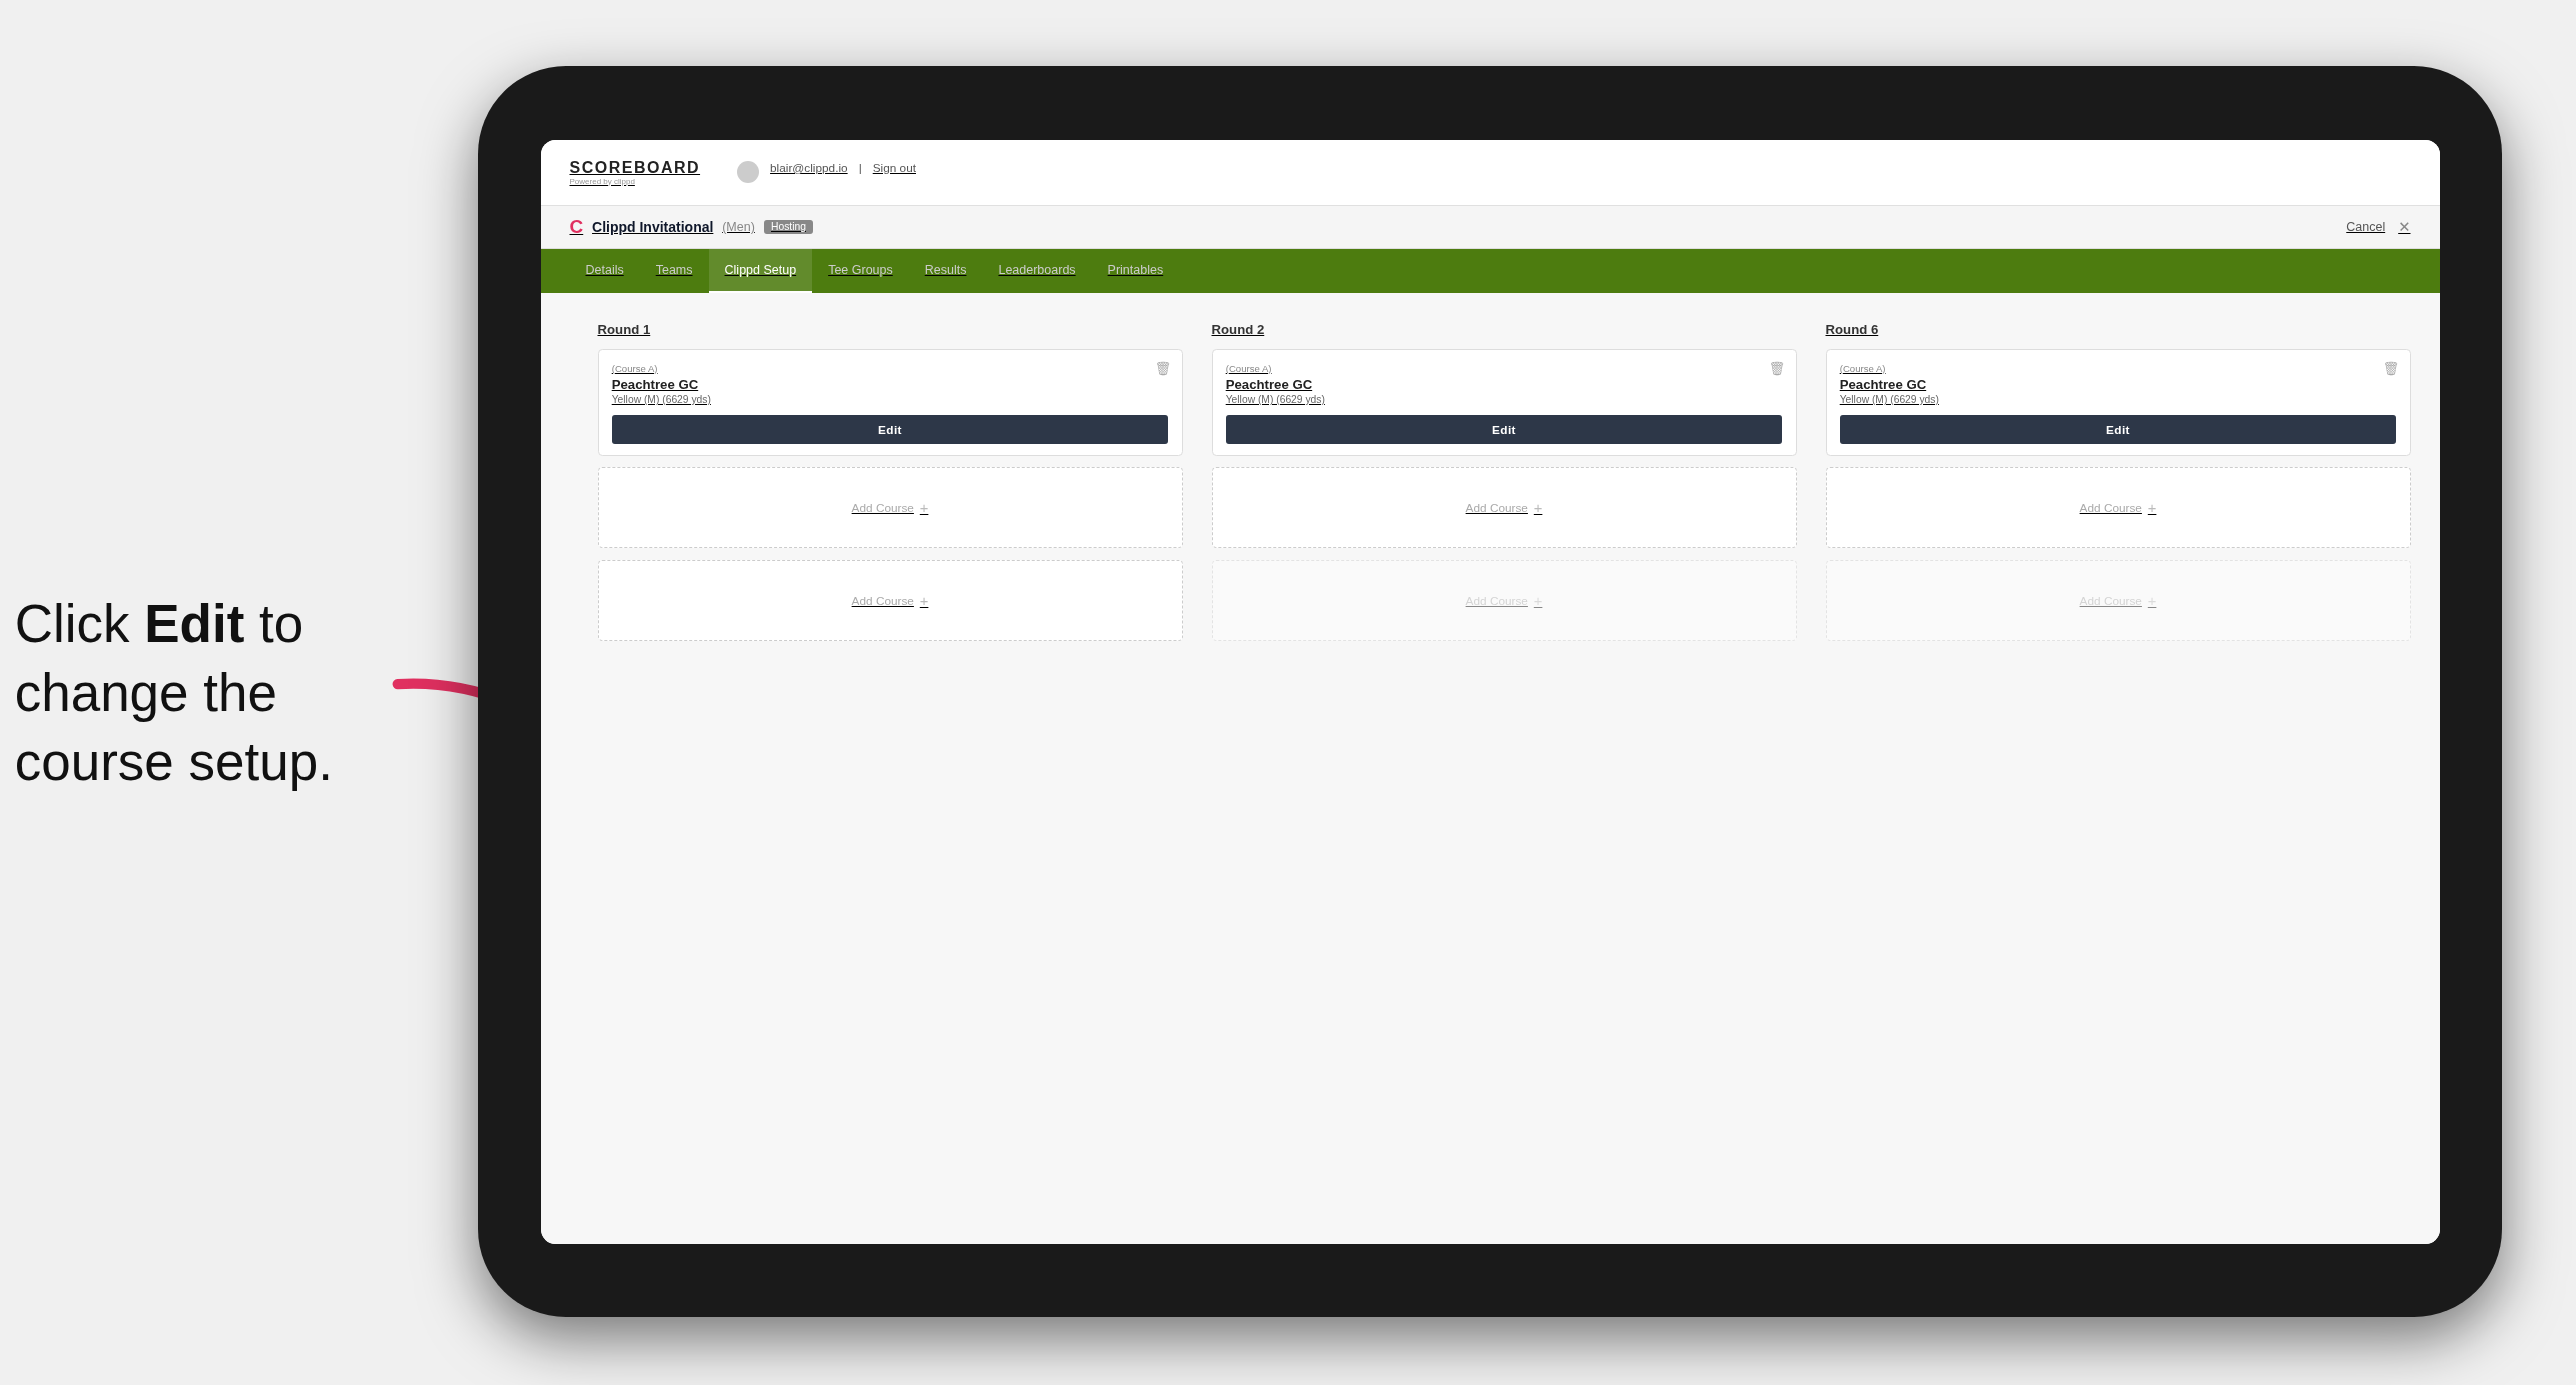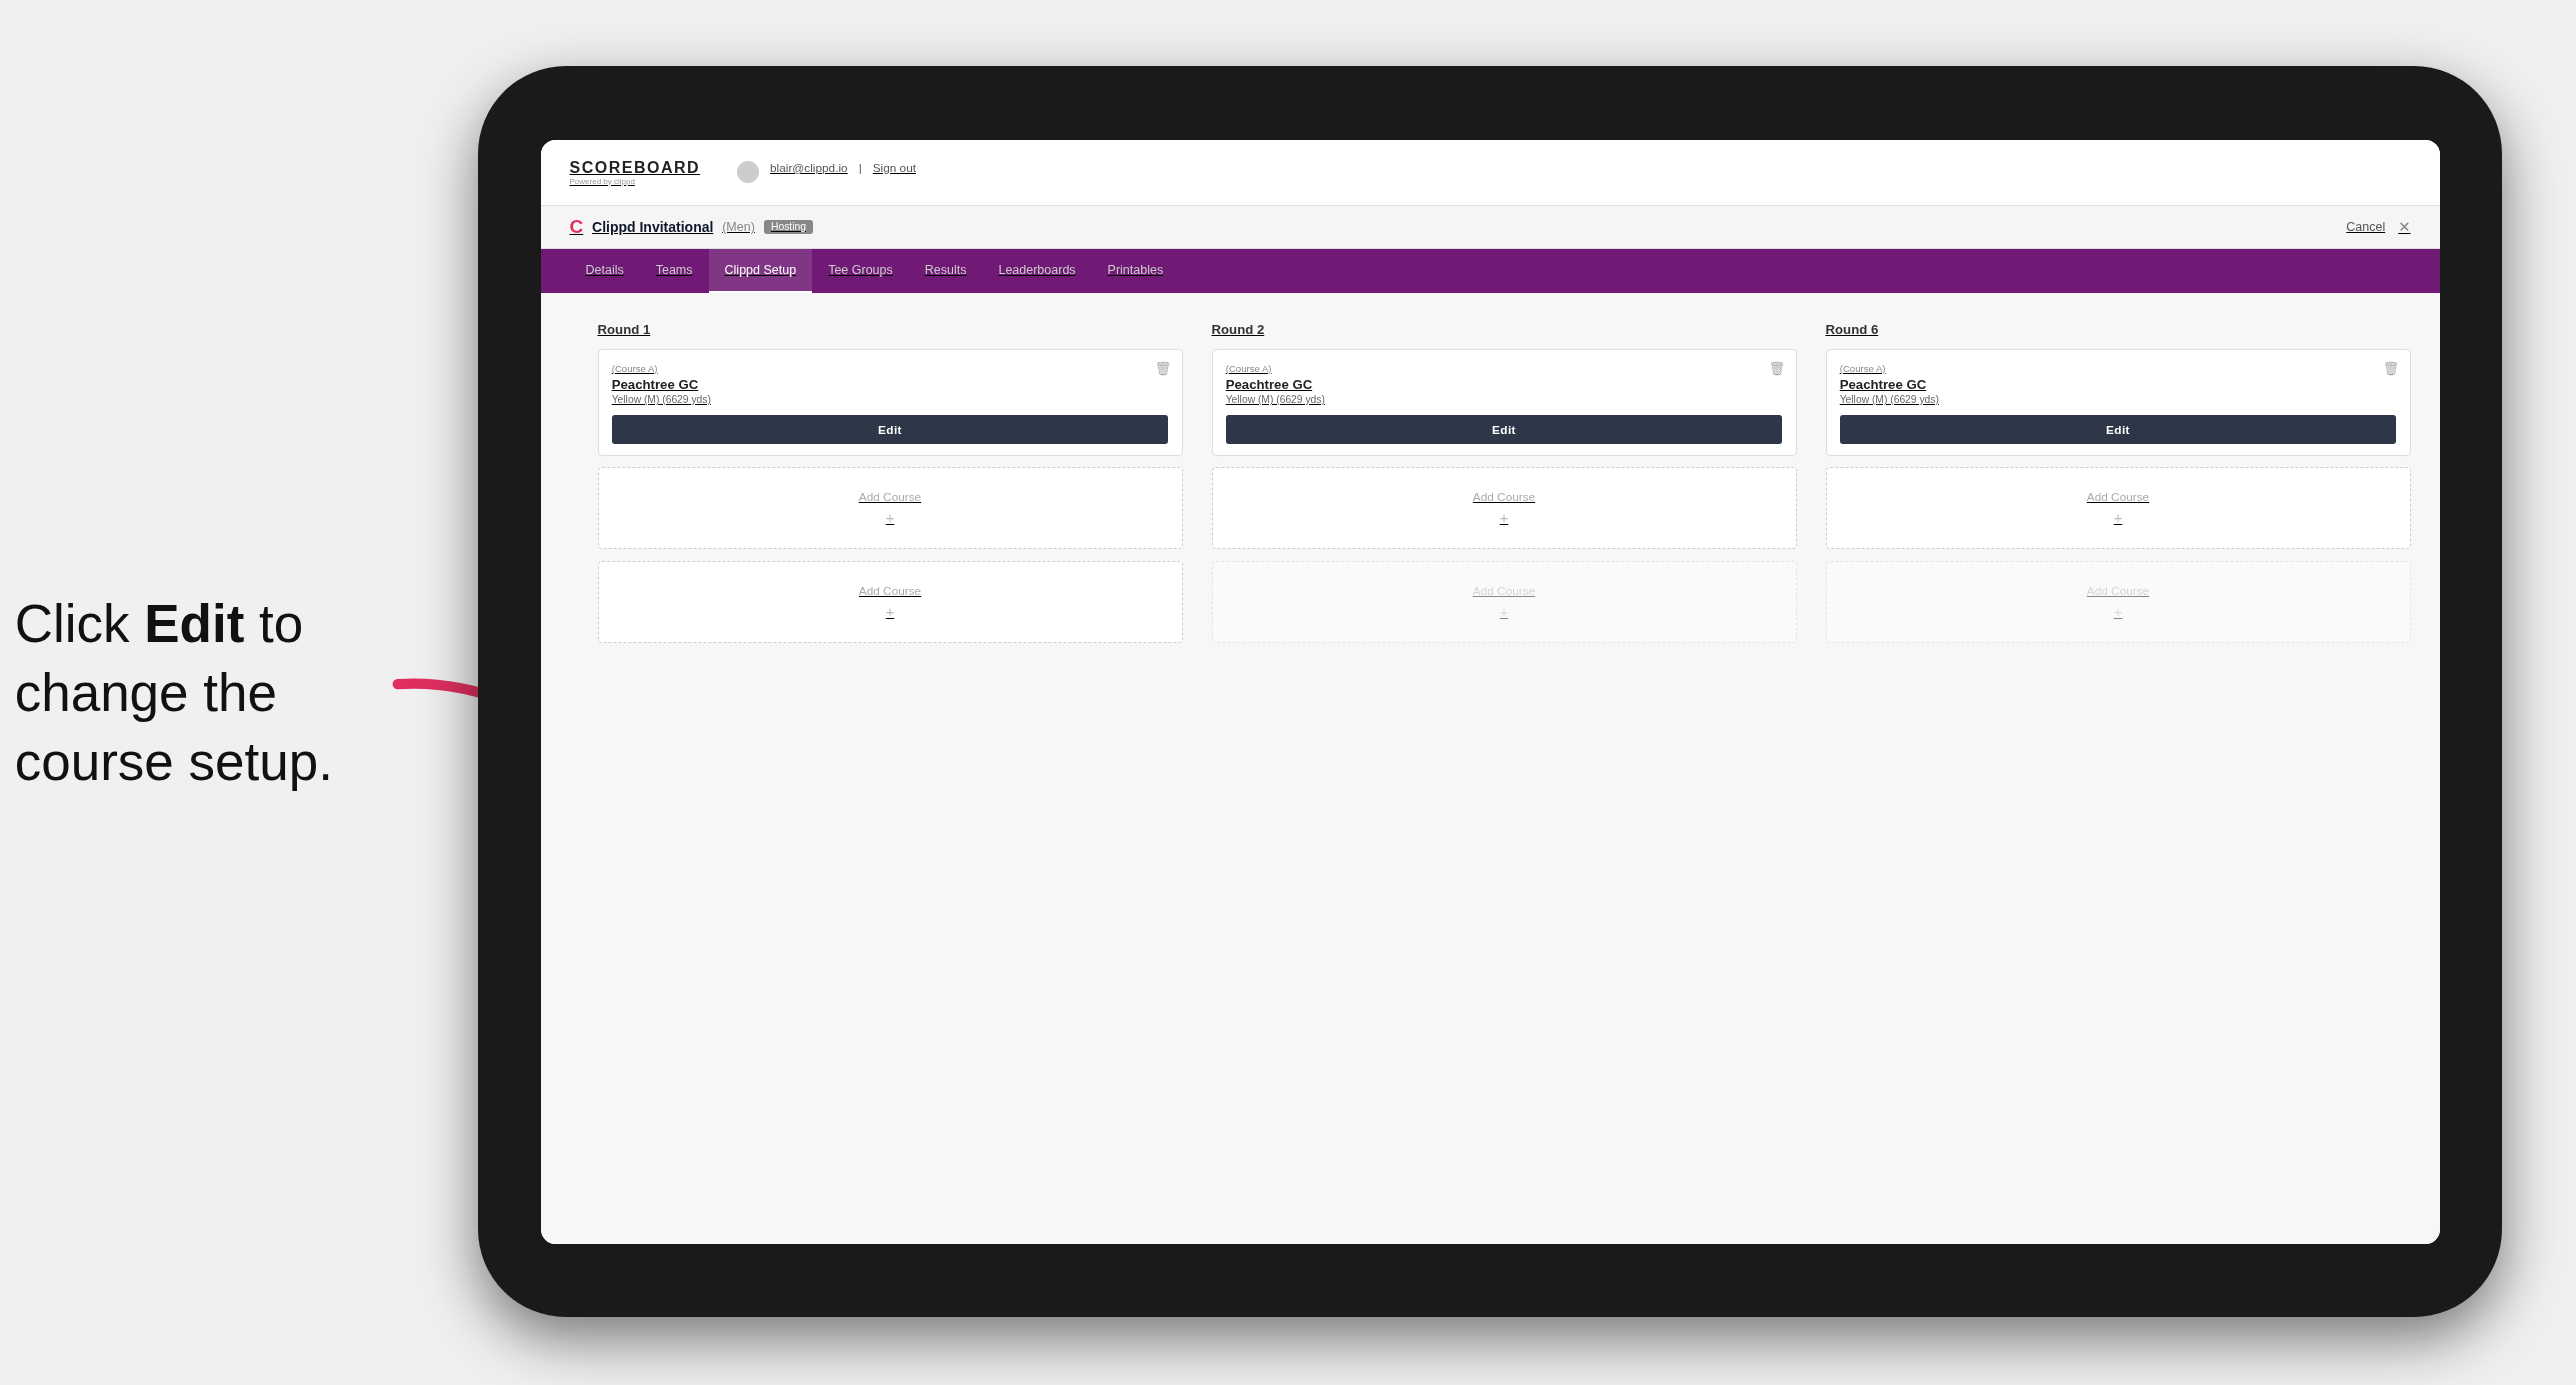--- a/index.html
+++ b/index.html
@@ -176,21 +176,21 @@
       align-items: center;
       gap: 13px;
     }
     .cancel-x {
       font-size: 14.7px;
       color: #888;
     }
 
     
     .tab-bar {
-      background: #701a75;
+      background: #4d7c0f;
       display: flex;
       align-items: center;
       padding: 0 29px;
       height: 44px;
       flex-shrink: 0;
     }
     .tab-item {
       color: #ccc;
       font-size: 12.5px;
       padding: 0 16px;
@@ -302,21 +302,20 @@
     .add-course-card.disabled {
       opacity: 0.45;
       cursor: default;
     }
     .add-course-text {
       font-size: 11.8px;
       color: #aaa;
       display: flex;
       align-items: center;
       gap: 5.9px;
-      flex-direction: column;
     }
     .add-plus {
       font-size: 14.7px;
       color: #bbb;
     }
   </style>
 </head>
 <body>
 
 <div class="instruction-text">

